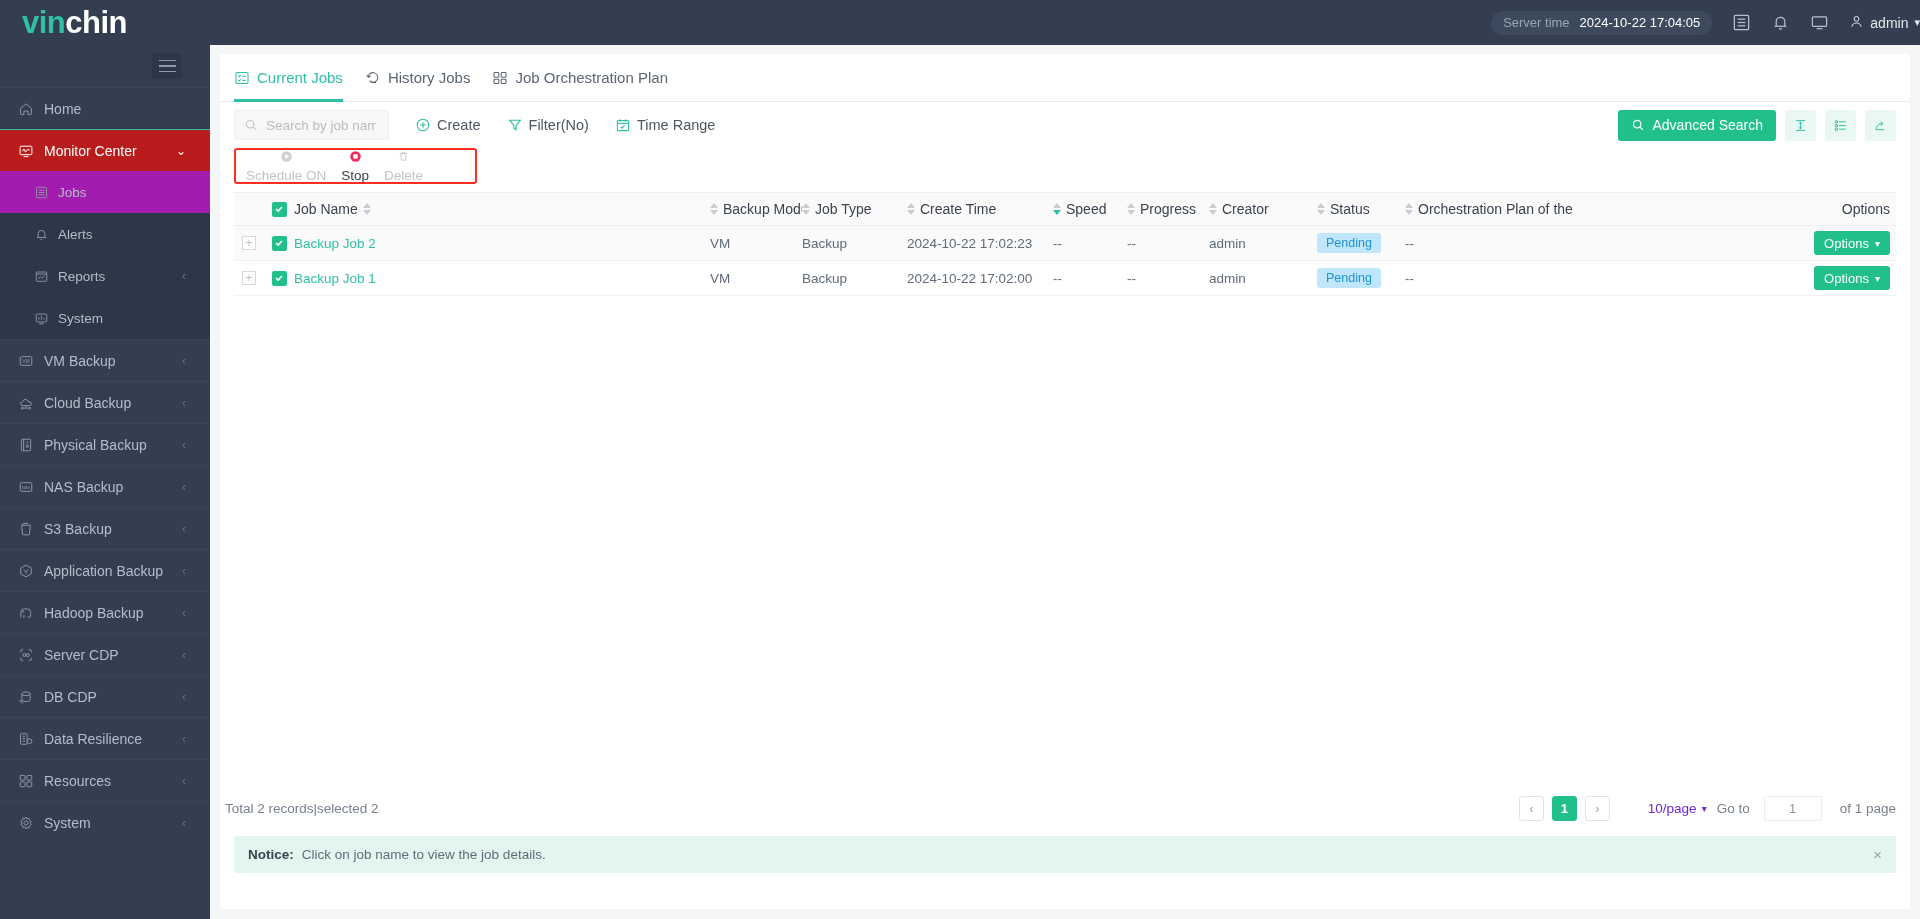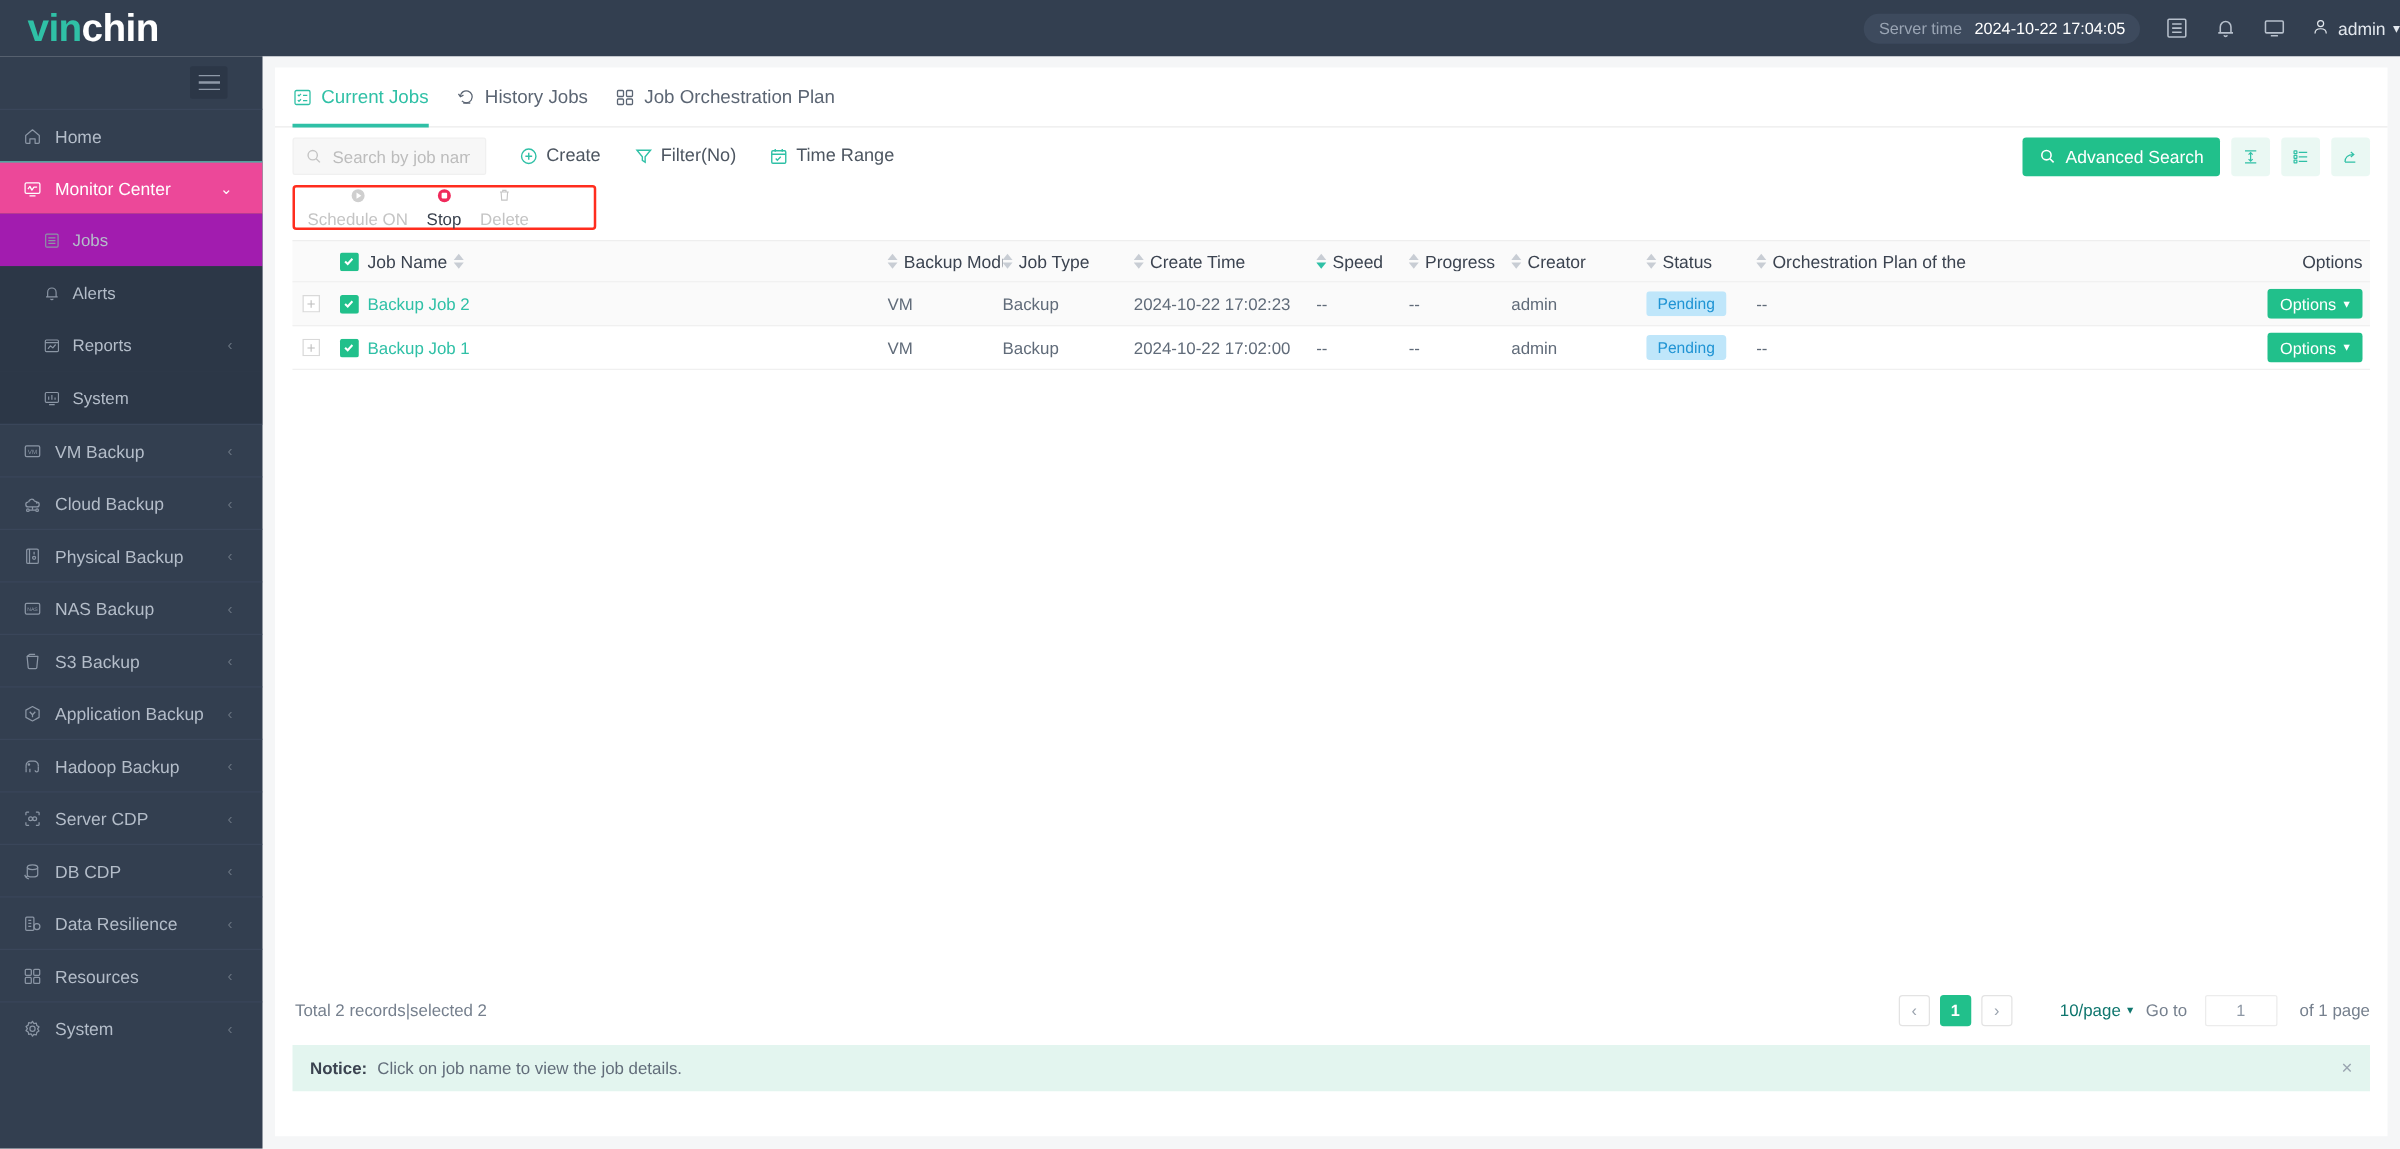--- a/index.html
+++ b/index.html
@@ -52,21 +52,21 @@
   #hamburger i { display: block; width: 17px; height: 1.5px; background: #8e99a8; }
 
   .navitem {
     display: flex; align-items: center; height: 42px; padding-left: 18px;
     color: #b4bdc9; font-size: 14px; cursor: pointer;
     border-top: 1px solid #3a465a; position: relative;
   }
   .navitem .nicon { width: 26px; display: flex; align-items: center; color: #8b96a5; flex-shrink: 0;}
   .navitem .nlabel { flex: 1; }
   .navitem .caret { color: #67727f; font-size: 12px; padding-right: 24px; }
-  .navitem.active { background: #ec4899; color: #ffffff; border-top-color: #2fc0a6; }
+  .navitem.active { background: #b91c1c; color: #ffffff; border-top-color: #2fc0a6; }
   .navitem.active .nicon { color: #ffffff; }
   .navitem.active .caret { color: #ffffff; }
   .navitem.sub { background: #2c3747; padding-left: 34px; font-size: 13.5px; border-top: none; }
   .navitem.sub.current { background: #a21caf; }
   .navitem.sub .nicon { width: 24px; }
 
   
   #main {
     position: absolute; left: 210px; top: 45px; width: 1710px; height: 874px;
     background: #f5f6f7; padding: 9px 10px 0 10px;
@@ -157,27 +157,27 @@
   .jobname { color: #2fc0a6; cursor: pointer; }
   .badge-pending { background: #bfe6fa; color: #2094d4; font-size: 12.5px;
                    padding: 3px 9px; border-radius: 3px; }
   .opts-btn {
     display: flex; align-items: center; justify-content: center; gap: 6px;
     width: 76px; height: 24px; background: #21c08b; color: #fff;
     font-size: 13px; border-radius: 3px; cursor: pointer;
   }
 
   
-  #footer { position: absolute; left: 16px; right: 14px; bottom: 84px;
+  #footer { position: absolute; left: 5px; right: 14px; bottom: 84px;
             display: flex; align-items: center; height: 34px; font-size: 13.5px; color: #76808e; }
   #pager { margin-left: auto; display: flex; align-items: center; gap: 8px; }
   .pbtn { width: 25px; height: 25px; border: 1px solid #e3e3e3; border-radius: 3px; background: #fff;
           display: flex; align-items: center; justify-content: center; color: #9aa3ae; font-size: 13px; cursor: pointer; }
   .pbtn.cur { background: #21c08b; border-color: #21c08b; color: #fff; font-weight: 600; }
-  #pagesize { display: flex; align-items: center; gap: 5px; color: #0f766e; margin-left: 30px; cursor: pointer; }
+  #pagesize { display: flex; align-items: center; gap: 5px; color: #6d28d9; margin-left: 30px; cursor: pointer; }
   #goto-lbl { color: #76808e; margin-left: 2px; }
   #goto-input { width: 58px; height: 25px; border: 1px solid #ececec; background: #fff; border-radius: 2px;
                 text-align: center; font-size: 13px; color: #8e98a5; outline: none;
                 font-family: "Liberation Sans", sans-serif; margin-left: 6px; }
   #ofpage { color: #76808e; margin-left: 10px; }
 
   
   #notice {
     position: absolute; left: 14px; right: 14px; bottom: 36px; height: 37px;
     background: #e3f5ef; display: flex; align-items: center; padding: 0 14px;

